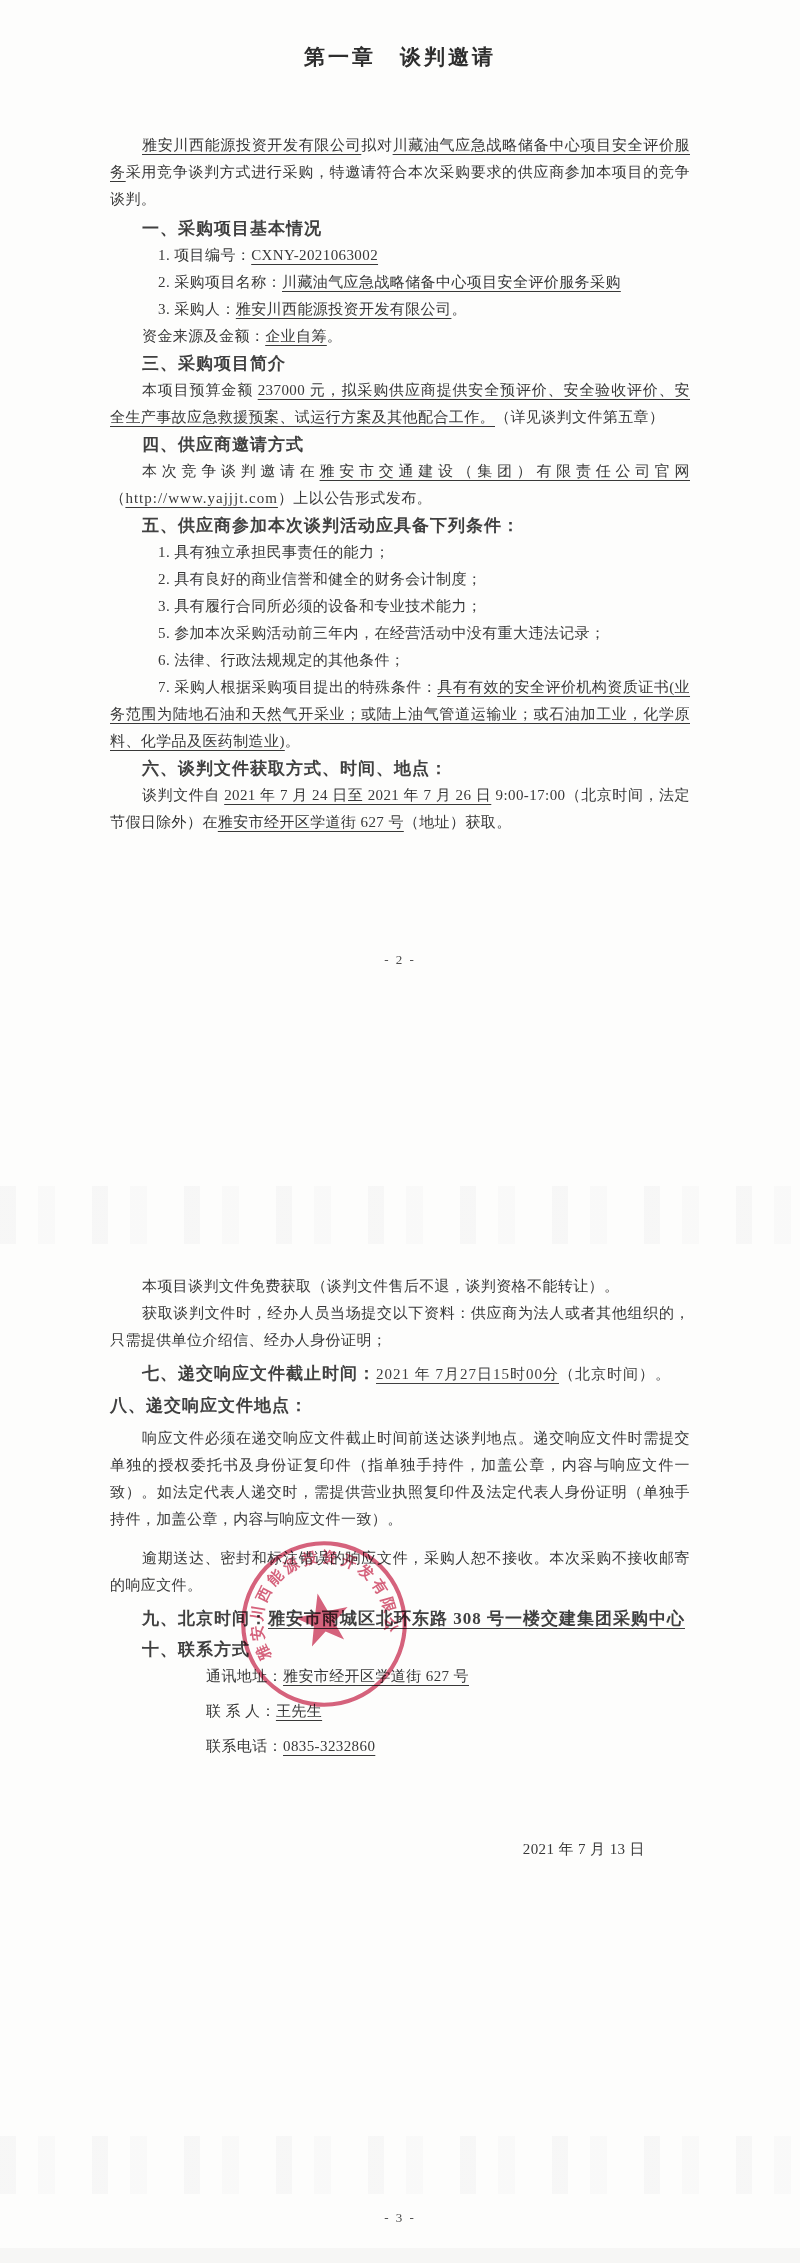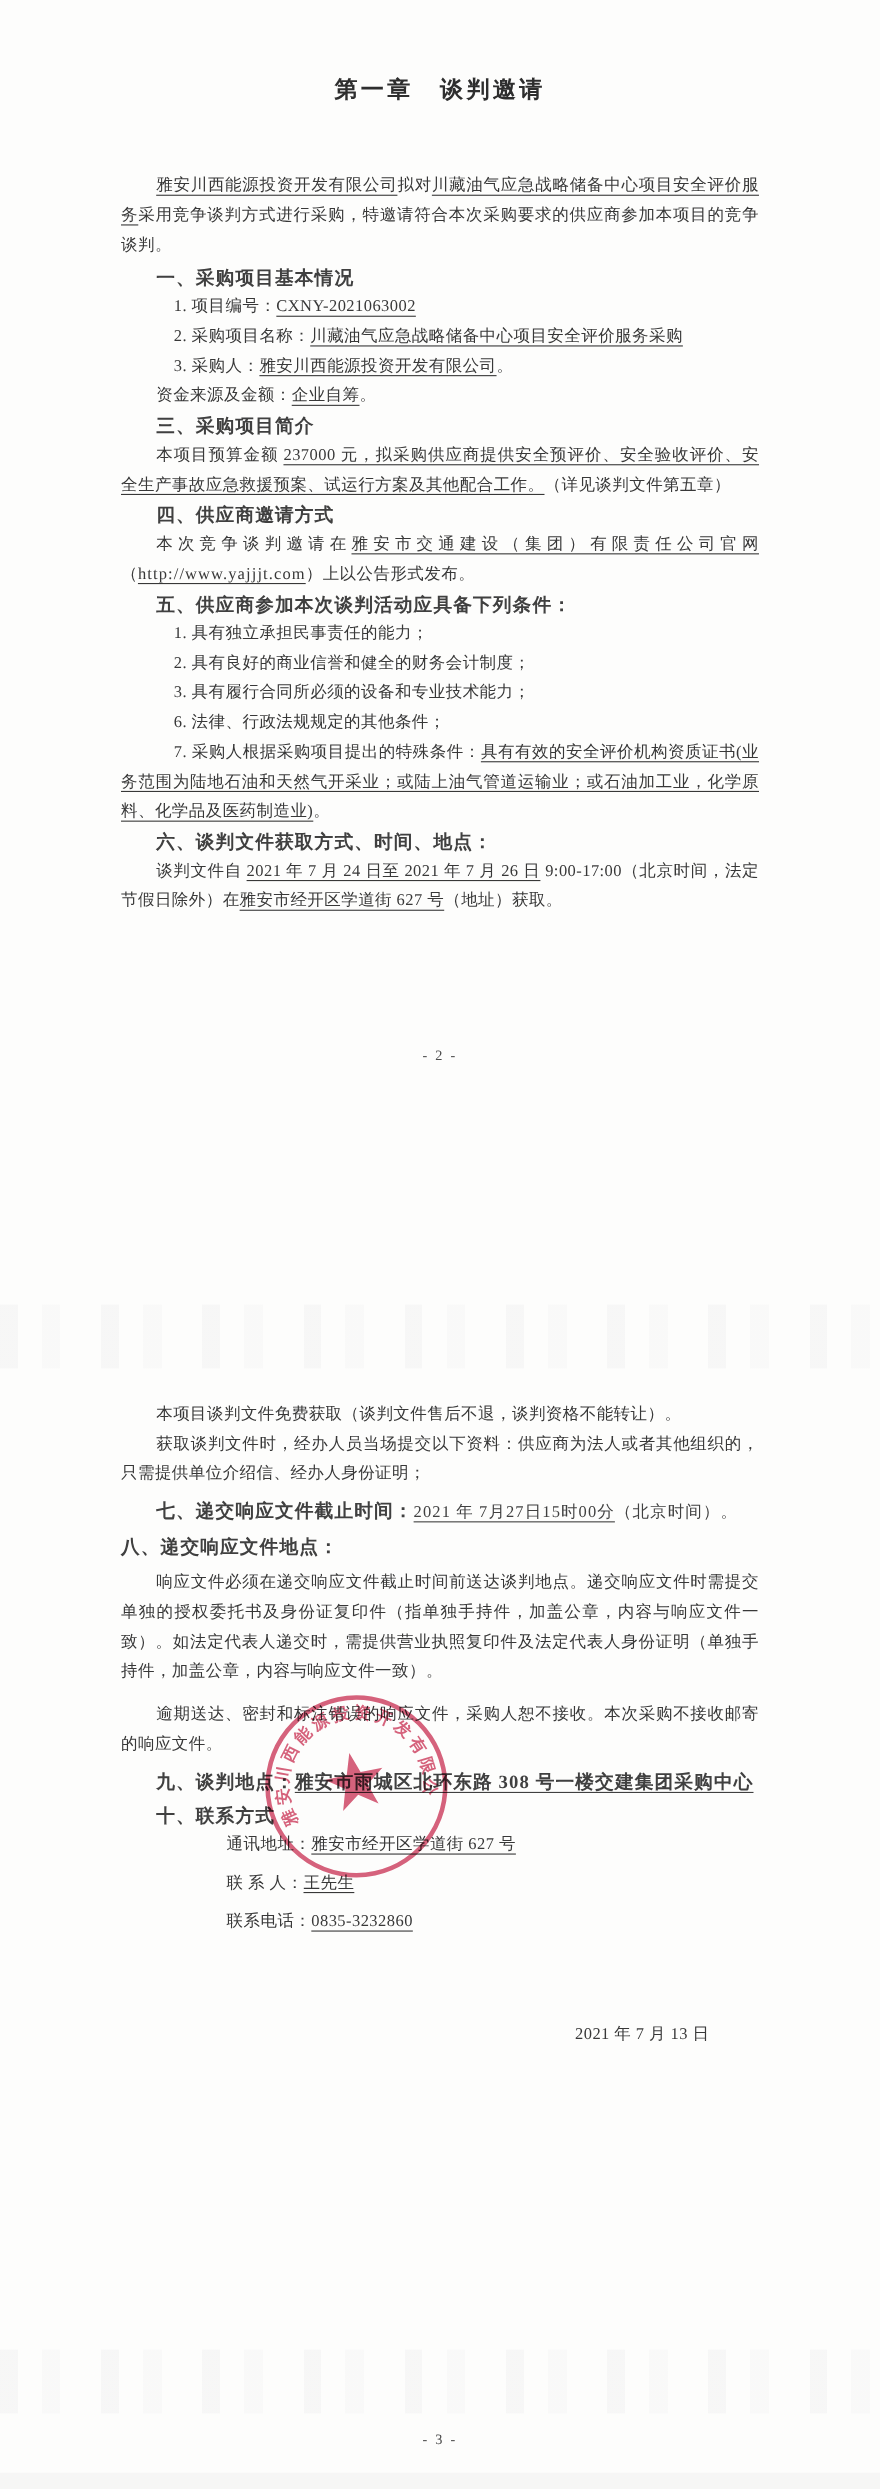--- a/index.html
+++ b/index.html
@@ -7,21 +7,21 @@
     position:relative;width:800px;height:2263px;overflow:hidden;
     background:#fdfdfc;
     font-family:"Liberation Serif","DejaVu Serif",serif;
     color:#383838;
   }
   .page{position:absolute;left:0;width:800px;}
   .page1{top:0;height:1245px;}
   .page2{top:1245px;height:1018px;}
   .col{position:relative;margin:0 110px;width:580px;}
   .doc-title{
-    margin:0;padding-top:66px;height:30px;line-height:30px;
+    margin:0;padding-top:42px;height:30px;line-height:30px;
     text-align:center;font-size:21px;font-weight:700;letter-spacing:3px;color:#2e2e2e;
   }
   p,h2{margin:0;font-size:15px;line-height:27px;letter-spacing:.4px;text-align:justify;font-family:Liberation Serif, serif;}
   h2{font-size:17px;font-weight:700;color:#404040;letter-spacing:1px;}
   .ind2{text-indent:32px;}
   .ind3{text-indent:48px;}
   .intro{margin-top:60px;}
   .mt2{margin-top:2px;}
   .mt4{margin-top:4px;}
   .mt6{margin-top:6px;}
@@ -74,20 +74,21 @@
       <h2 class="ind2">三、采购项目简介</h2>
       <p class="ind2"><span>本项目预算金额 </span><span class="u">237000 元，拟采购供应商提供安全预评价、安全验收评价、安全生产事故应急救援预案、试运行方案及其他配合工作。</span><span>（详见谈判文件第五章）</span></p>
 
       <h2 class="ind2">四、供应商邀请方式</h2>
       <p class="ind2"><span>本次竞争谈判邀请在</span><span class="u">雅安市交通建设（集团）有限责任公司官网</span><span>（</span><span class="u mono-url">http://www.yajjjt.com</span><span>）</span><span>上以公告形式发布。</span></p>
 
       <h2 class="ind2">五、供应商参加本次谈判活动应具备下列条件：</h2>
       <p class="ind3">1. 具有独立承担民事责任的能力；</p>
       <p class="ind3">2. 具有良好的商业信誉和健全的财务会计制度；</p>
       <p class="ind3">3. 具有履行合同所必须的设备和专业技术能力；</p>
+      <p class="ind3">5. 参加本次采购活动前三年内，在经营活动中没有重大违法记录；</p>
       <p class="ind3">6. 法律、行政法规规定的其他条件；</p>
       <p class="ind3"><span>7. 采购人根据采购项目提出的特殊条件：</span><span class="u">具有有效的安全评价机构资质证书(业务范围为陆地石油和天然气开采业；或陆上油气管道运输业；或石油加工业，化学原料、化学品及医药制造业)</span><span>。</span></p>
 
       <h2 class="ind2">六、谈判文件获取方式、时间、地点：</h2>
       <p class="ind2"><span>谈判文件自 </span><span class="u">2021 年 7 月 24 日至 2021 年 7 月 26 日</span><span> 9:00-17:00（北京时间，法定节假日除外）在</span><span class="u">雅安市经开区学道街 627 号</span><span>（地址）获取。</span></p>
 
       <div class="page-num page-num-1">- 2 -</div>
     </div>
   </div>
 
@@ -99,21 +100,21 @@
       <p class="ind2">本项目谈判文件免费获取（谈判文件售后不退，谈判资格不能转让）。</p>
       <p class="ind2">获取谈判文件时，经办人员当场提交以下资料：供应商为法人或者其他组织的，只需提供单位介绍信、经办人身份证明；</p>
 
       <h2 class="ind2 mt6"><span>七、递交响应文件截止时间：</span><span class="u" style="font-weight:400;font-size:15px;">2021 年 7月27日15时00分</span><span style="font-weight:400;font-size:15px;">（北京时间）。</span></h2>
 
       <h2 class="mt4">八、递交响应文件地点：</h2>
 
       <p class="ind2 mt6">响应文件必须在递交响应文件截止时间前送达谈判地点。递交响应文件时需提交单独的授权委托书及身份证复印件（指单独手持件，加盖公章，内容与响应文件一致）。如法定代表人递交时，需提供营业执照复印件及法定代表人身份证明（单独手持件，加盖公章，内容与响应文件一致）。</p>
       <p class="ind2 mt12">逾期送达、密封和标注错误的响应文件，采购人恕不接收。本次采购不接收邮寄的响应文件。</p>
 
-      <h2 class="ind2 mt6"><span>九、谈判地点：</span><span class="u">雅安市雨城区北环东路 308 号一楼交建集团采购中心</span></h2>
+      <h2 class="ind2 mt6"><span>九、北京时间：</span><span class="u">雅安市雨城区北环东路 308 号一楼交建集团采购中心</span></h2>
 
       <h2 class="ind2 mt4">十、联系方式</h2>
 
       <p class="contact-line"><span>通讯地址：</span><span class="u">雅安市经开区学道街 627 号</span></p>
       <p class="contact-line"><span>联 系 人：</span><span class="u">王先生</span></p>
       <p class="contact-line"><span>联系电话：</span><span class="u">0835-3232860</span></p>
 
       <p class="sign-date">2021 年 7 月 13 日</p>
 
       <div class="page-num page-num-2">- 3 -</div>

